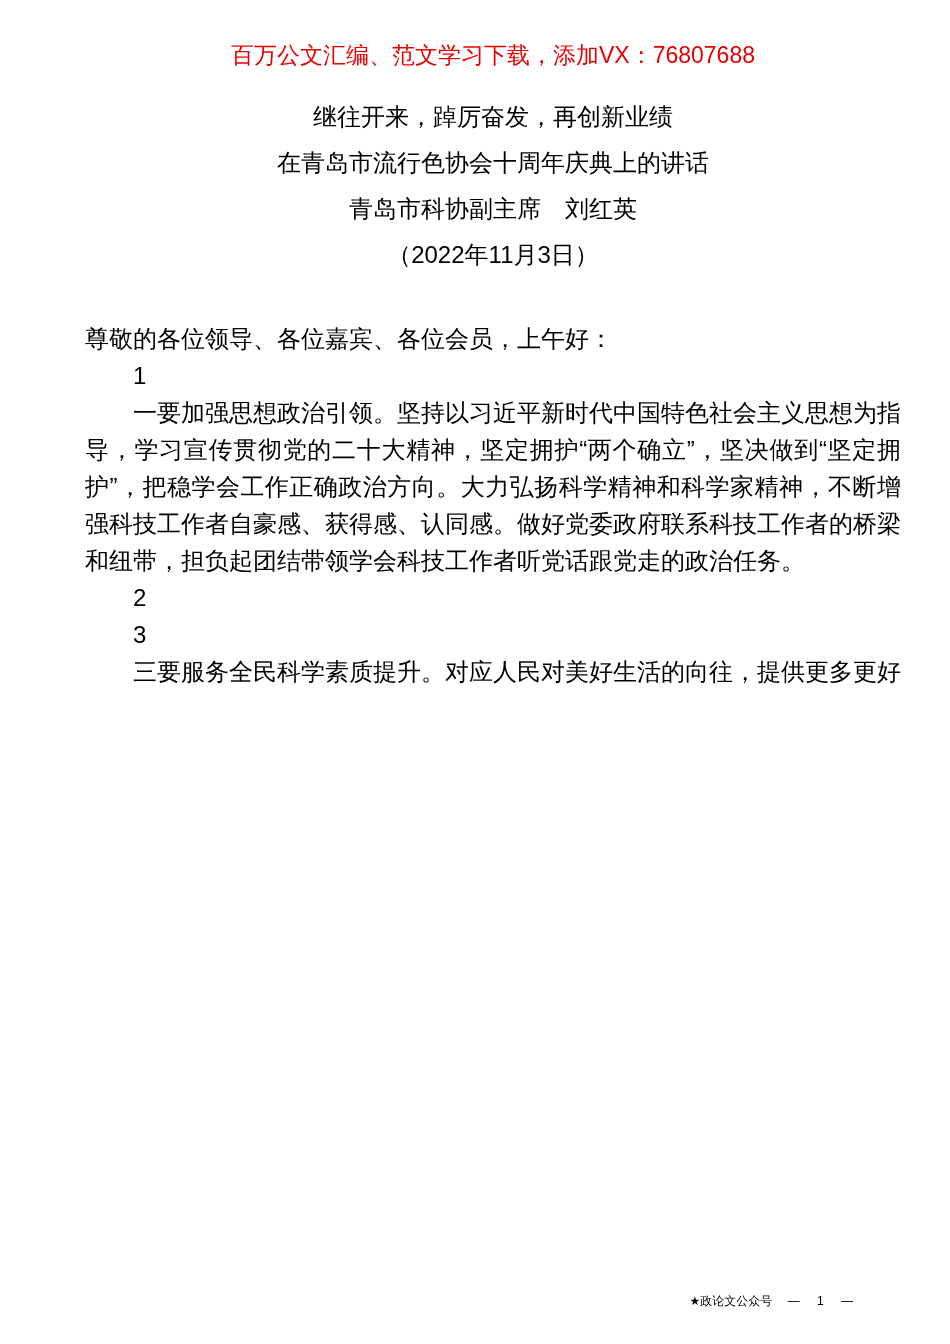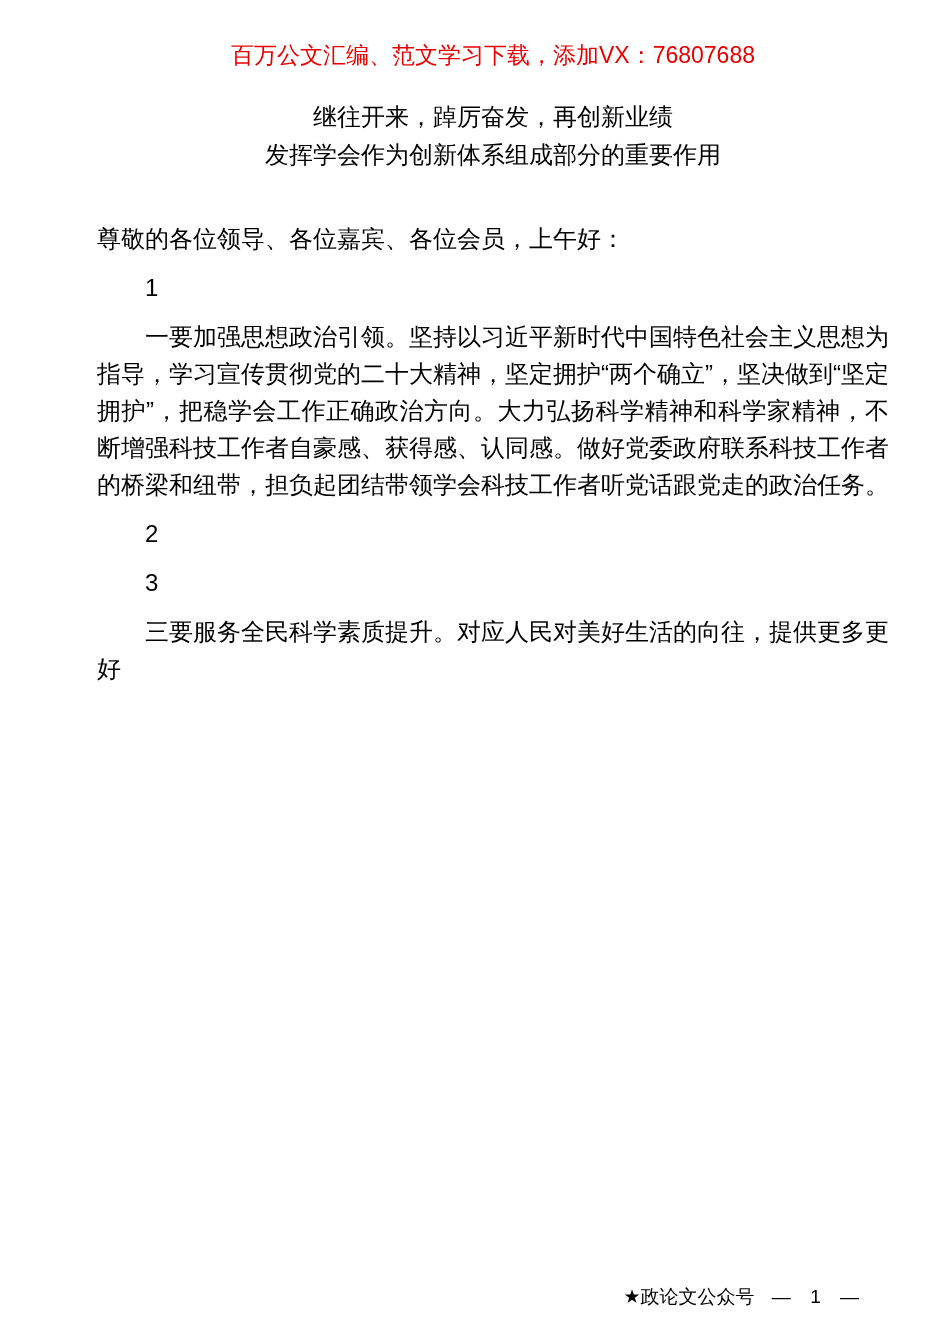--- a/index.html
+++ b/index.html
@@ -25,56 +25,58 @@
     font-size: 23px;
     line-height: 30px;
     margin-bottom: 28px;
     white-space: nowrap;
   }
   .title-block {
     text-align: center;
     font-size: 24px;
     line-height: 38px;
   }
-  .title-block div { margin: 0; }
+  .title-block div { margin: 8px; }
   .doc-body {
     margin-top: 46px;
     font-size: 24px;
     line-height: 37px;
     text-align: justify;
     text-justify: inter-ideograph;
   }
   .doc-body p {
-    margin: 12px;
+    margin: 0;
     padding: 0;
   }
   .para-indent { text-indent: 2em; }
   .para-noindent { text-indent: 0; }
   .lead-bold { font-weight: normal; }
   .footer {
     position: absolute;
     bottom: 34px;
-    right: 79px;
-    font-size: 19px;
+    right: 85px;
+    font-size: 12px;
     color: #000000;
     white-space: nowrap;
   }
   .footer .dash { margin: 0 12px; letter-spacing: 0; }
   .footer .pagenum { margin: 0 2px; }
 </style>
 </head>
 <body>
 
 <div class="page">
 
   <div class="notice">百万公文汇编、范文学习下载，添加VX：76807688</div>
 
   <div class="title-block">
     <div>继往开来，踔厉奋发，再创新业绩</div>
-    <div>发挥学会作为创新体系组成部分的重要作用</div>
+    <div>在青岛市流行色协会十周年庆典上的讲话</div>
+    <div>青岛市科协副主席　刘红英</div>
+    <div>（2022年11月3日）</div>
   </div>
 
   <div class="doc-body">
     <p class="para-noindent">尊敬的各位领导、各位嘉宾、各位会员，上午好：</p>
     <p class="para-indent">1</p>
     <p class="para-indent"><span class="lead-bold">一要加强思想政治引领。</span><span>坚持以习近平新时代中国特色社会主义思想为指导，学习宣传贯彻党的二十大精神，坚定拥护“两个确立”，坚决做到“坚定拥护”，把稳学会工作正确政治方向。大力弘扬科学精神和科学家精神，不断增强科技工作者自豪感、获得感、认同感。做好党委政府联系科技工作者的桥梁和纽带，担负起团结带领学会科技工作者听党话跟党走的政治任务。</span></p>
     <p class="para-indent">2</p>
     <p class="para-indent">3</p>
     <p class="para-indent"><span class="lead-bold">三要服务全民科学素质提升。</span><span>对应人民对美好生活的向往，提供更多更好</span></p>
   </div>

